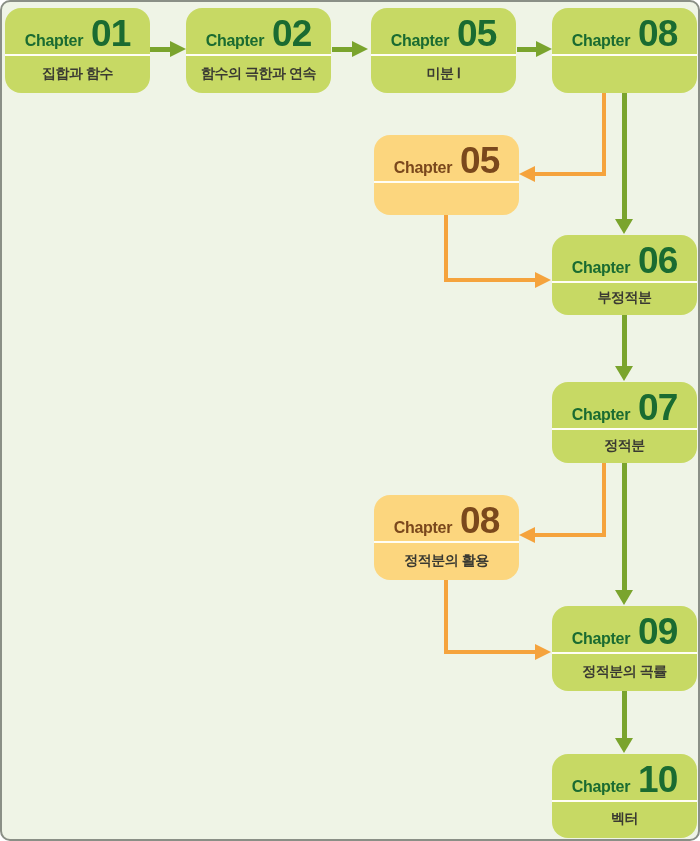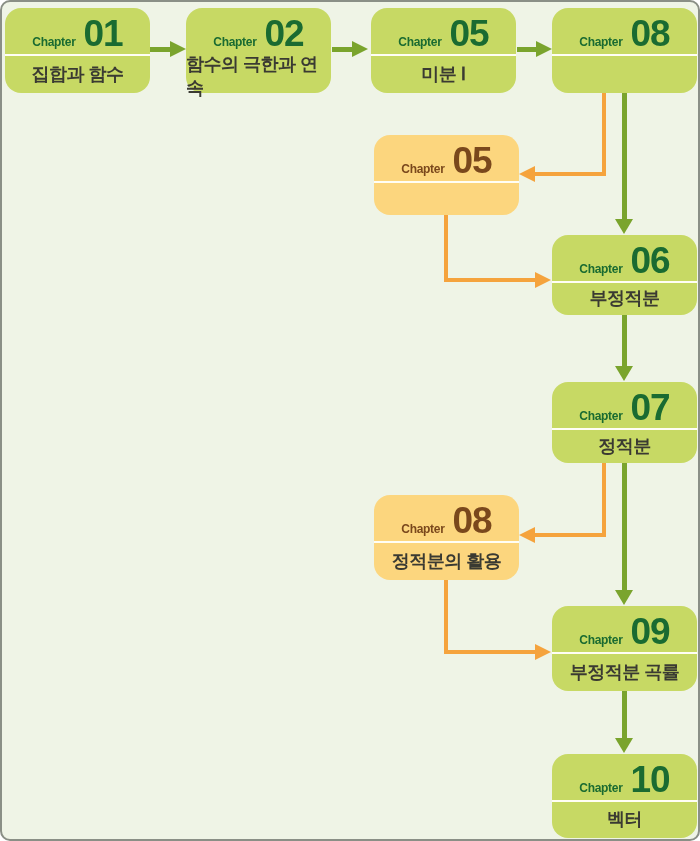--- a/index.html
+++ b/index.html
@@ -37,21 +37,21 @@
   .card.yellow{background:var(--yellow-box);}
   .card-head{
     height:39px;
     display:flex;
     justify-content:center;
     align-items:baseline;
     gap:8px;
     padding-top:7px;
   }
   .chap-label{
-    font-size:12px;
+    font-size:16px;
     font-weight:700;
     line-height:1;
     letter-spacing:-0.3px;
   }
   .chap-num{
     font-size:37px;
     font-weight:700;
     line-height:1;
     letter-spacing:-1px;
   }
@@ -60,21 +60,21 @@
   .card-divider{
     height:2px;
     background:var(--divider);
     width:100%;
   }
   .card-title{
     flex:1;
     display:flex;
     align-items:center;
     justify-content:center;
-    font-size:18px;
+    font-size:14px;
     font-weight:700;
     letter-spacing:-0.5px;
     color:var(--title-text);
     padding-bottom:2px;
   }
   .seg{position:absolute;}
   .seg.g{background:var(--green-arrow);}
   .seg.o{background:var(--orange-arrow);}
   .head{position:absolute;width:0;height:0;}
   .head.right-g{border-top:8px solid transparent;border-bottom:8px solid transparent;border-left:16px solid var(--green-arrow);}
@@ -156,21 +156,21 @@
     <div class="card-divider"></div>
     <div class="card-title">정적분의 활용</div>
   </div>
 
   <div class="card green" style="left:550px;top:604px;height:85px;">
     <div class="card-head">
       <span class="chap-label">Chapter</span>
       <span class="chap-num">09</span>
     </div>
     <div class="card-divider"></div>
-    <div class="card-title">부정적분 곡률</div>
+    <div class="card-title">정적분의 곡률</div>
   </div>
 
   <div class="card green" style="left:550px;top:752px;height:84px;">
     <div class="card-head">
       <span class="chap-label">Chapter</span>
       <span class="chap-num">10</span>
     </div>
     <div class="card-divider"></div>
     <div class="card-title">벡터</div>
   </div>

